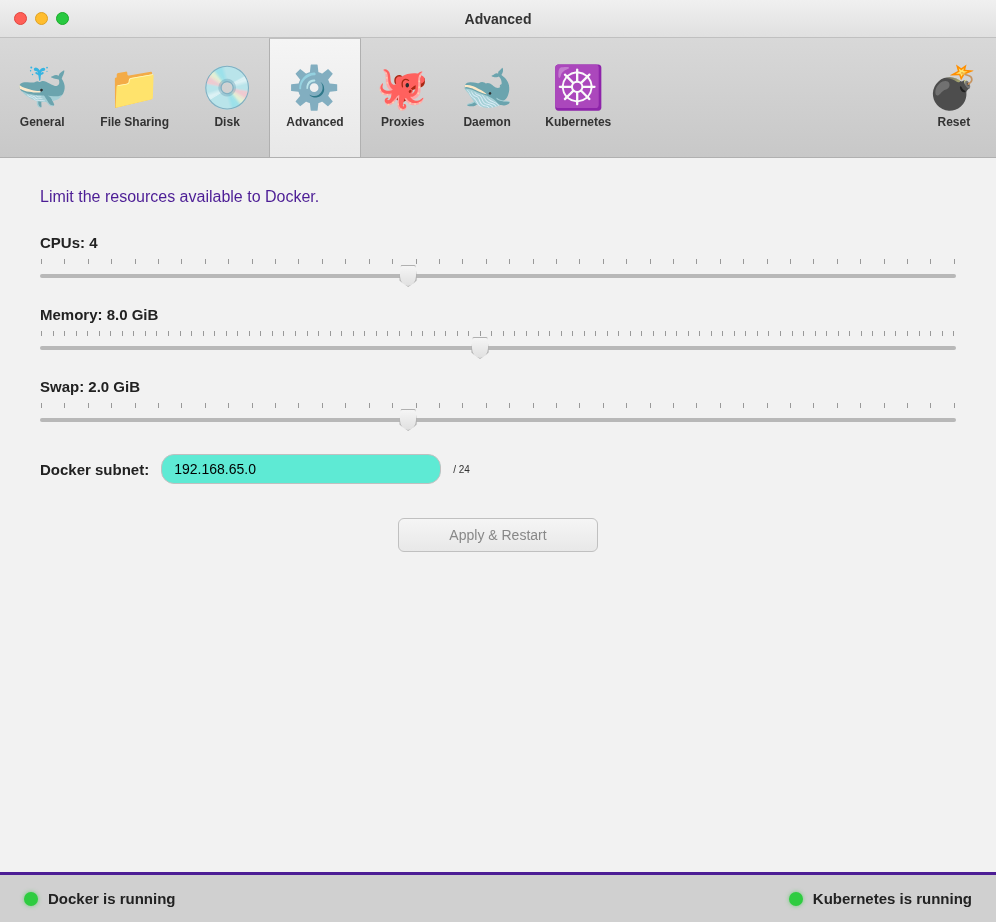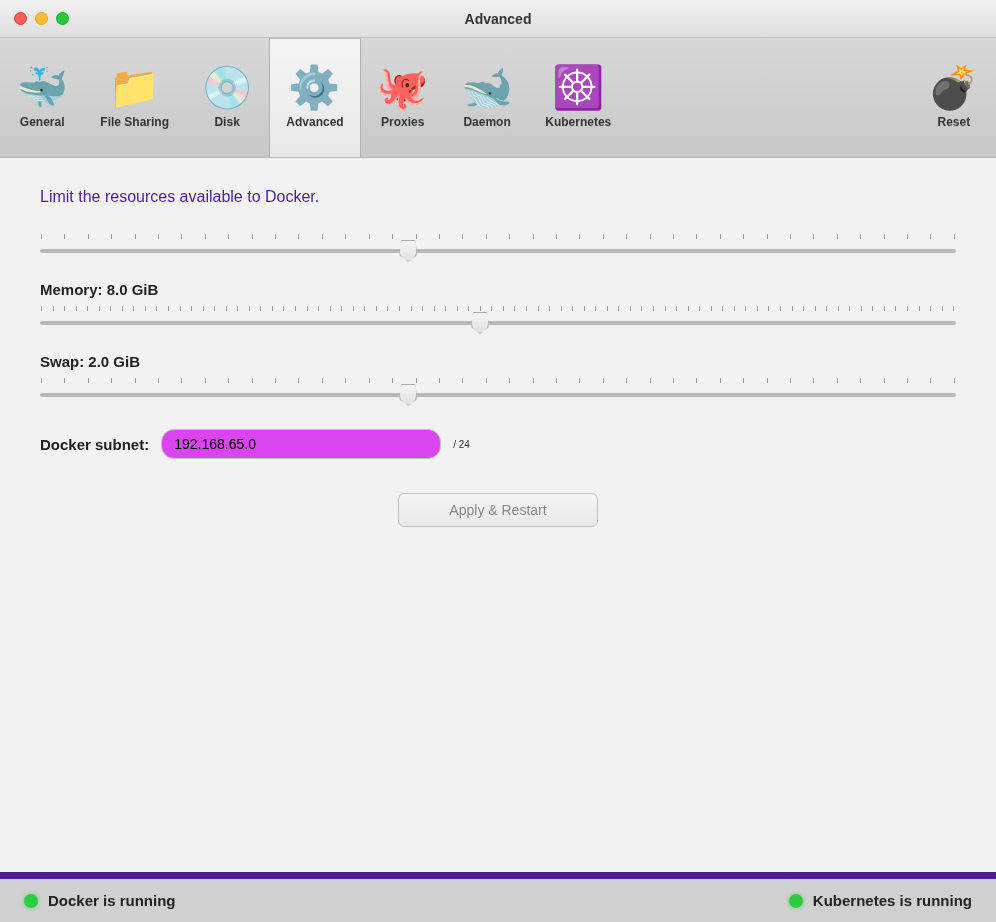--- a/index.html
+++ b/index.html
@@ -150,21 +150,21 @@
       font-weight: 600;
       color: #222;
       white-space: nowrap;
     }
     .subnet-input {
       border: 1px solid #c0c0c0;
       border-radius: 13px;
       padding: 6px 12px;
       font-size: 14px;
       width: 280px;
-      background: #d946ef;
+      background: #5eead4;
       outline: none;
     }
     .subnet-mask {
       font-size: 10px;
       color: #333;
     }
 
     
     .apply-btn-row {
       display: flex;
@@ -182,21 +182,21 @@
       min-width: 200px;
     }
 
     
     .status-bar {
       background: #d0d0d0;
       height: 50px;
       display: flex;
       align-items: center;
       padding: 0 24px;
-      border-top: 7px solid #4c1d95;
+      border-top: 3px solid #4c1d95;
       flex-shrink: 0;
       justify-content: space-between;
     }
     .status-item {
       display: flex;
       align-items: center;
       gap: 10px;
     }
     .status-dot {
       width: 14px;
@@ -275,20 +275,21 @@
     <span class="tab-icon">💣</span>
     <span class="tab-label">Reset</span>
   </div>
 </div>
 
 <div class="main-content">
 
   <p class="description">Limit the resources available to Docker.</p>
 
   <div class="resource-section">
+    <span class="resource-label">CPUs: 4</span>
     <div class="slider-wrapper">
       <div class="ticks-line" id="cpu-ticks">
           <span class="tick-mark"></span>
           <span class="tick-mark"></span>
           <span class="tick-mark"></span>
           <span class="tick-mark"></span>
           <span class="tick-mark"></span>
           <span class="tick-mark"></span>
           <span class="tick-mark"></span>
           <span class="tick-mark"></span>

